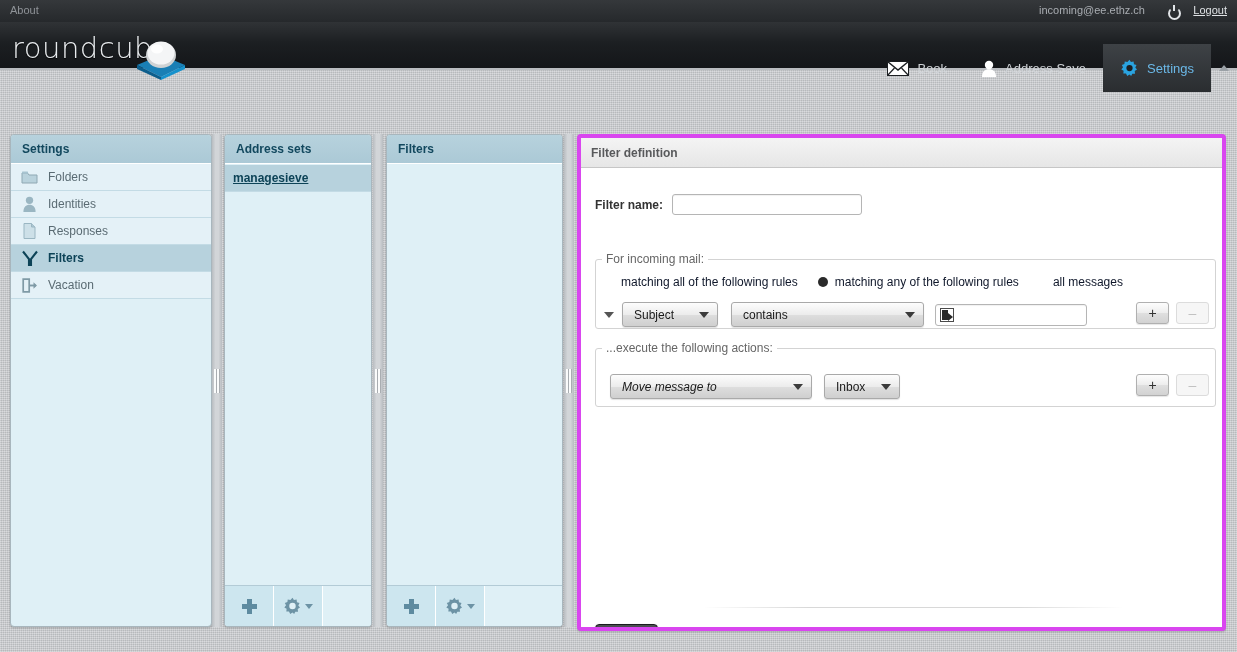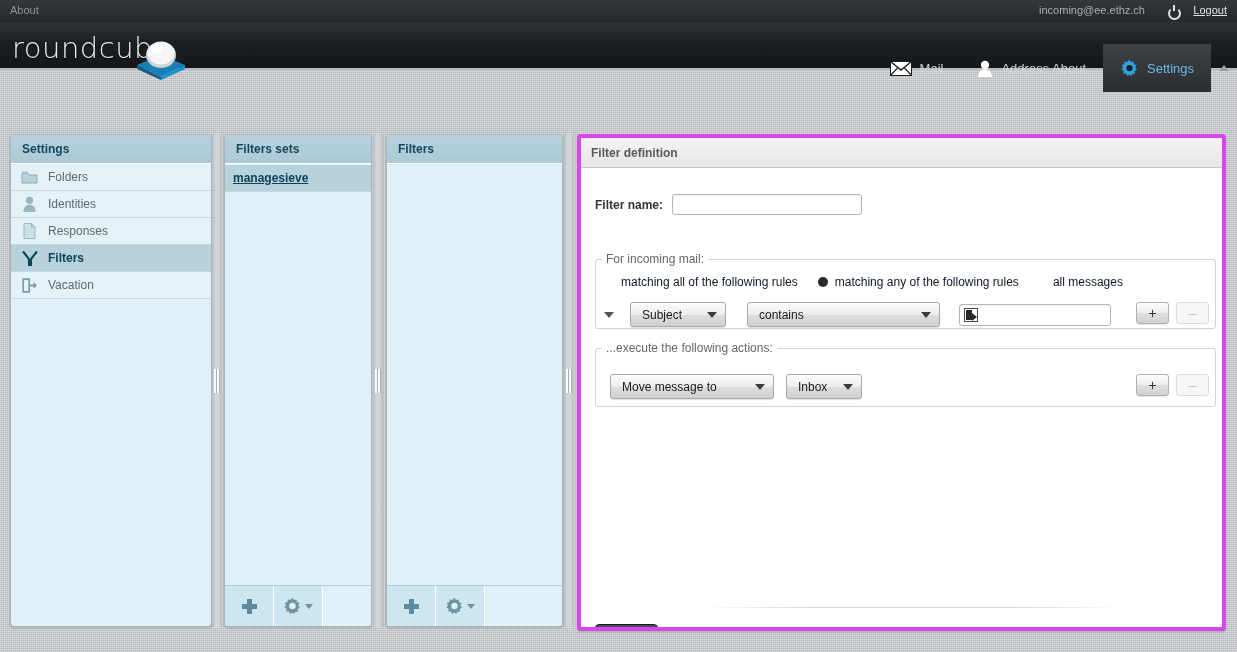--- a/index.html
+++ b/index.html
@@ -191,21 +191,21 @@
   #grp-acts   { left: 14px; top: 172px; width: 621px; height: 66px; }
 
   .match-row { position: absolute; left: 18px; top: 9px; display: flex; align-items: center; font-size: 12px; color: #0f172a; }
   .match-opt { display: flex; align-items: center; gap: 7px; }
   .radio-hidden { width: 0px; height: 12px; }
   .radio-dot {
     width: 10px; height: 10px; border-radius: 50%; background: #2a2a2a; display: inline-block; flex: none;
   }
   .gap1 { width: 20px; } .gap2 { width: 27px; }
 
-  .rule-row { position: absolute; left: 8px; top: 36px; display: flex; align-items: center; gap: 8px; width: 605px; }
+  .rule-row { position: absolute; left: 8px; top: 36px; display: flex; align-items: center; gap: 0; width: 605px; }
   .tri-ico {
     width: 0; height: 0; border-left: 5px solid transparent; border-right: 5px solid transparent;
     border-top: 6px solid #555; margin-right: 8px; flex: none;
   }
 
   .sel-btn {
     position: relative; display: inline-flex; align-items: center;
     height: 25px; border: 1px solid #a9a9a9; border-radius: 3px;
     background: linear-gradient(to bottom, #fdfdfd 0%, #ececec 50%, #dedede 51%, #cfcfcf 100%);
     font-size: 12px; color: #1a1a1a; padding: 0 26px 0 11px;
@@ -216,21 +216,21 @@
     position: absolute; right: 9px; top: 50%; margin-top: -3px;
     width: 9px; height: 6px;
   }
   .sel-btn .chev::before {
     content:""; position:absolute; left:0; top:0;
     border-left: 5px solid transparent; border-right: 5px solid transparent;
     border-top: 6px solid #3b3b3b;
   }
   #sel-header  { width: 96px; }
   #sel-op      { width: 193px; margin-left: 13px; }
-  #sel-action  { width: 164px; }
+  #sel-action  { width: 202px; font-style: italic; }
   #sel-folder  { width: 76px; margin-left: 12px; }
 
   .val-wrap { position: relative; margin-left: 11px; flex: none; }
   #rule-value-input {
     width: 152px; height: 22px; padding-left: 22px;
   }
   .broken-img-ico {
     position: absolute; left: 5px; top: 4px;
     width: 14px; height: 14px;
     border: 1px solid #4a4a4a; background: #fff;
@@ -310,30 +310,30 @@
 
   <div id="taskbar">
     <a href="#" class="task">
       <span class="ico">
         <svg width="22" height="15" viewBox="0 0 22 15" class="ic">
           <rect x="0.5" y="0.5" width="21" height="14" fill="#ffffff" stroke="#1c1f22"></rect>
           <path d="M0.5 0.5 L11 9 L21.5 0.5" fill="none" stroke="#1c1f22" stroke-width="1.4"></path>
           <path d="M0.5 14.5 L7.5 7 M21.5 14.5 L14.5 7" fill="none" stroke="#1c1f22" stroke-width="1.2"></path>
         </svg>
       </span>
-      <span>Mail</span>
+      <span>Book</span>
     </a>
     <a href="#" class="task">
       <span class="ico">
         <svg width="16" height="17" viewBox="0 0 16 17" class="ic">
           <circle cx="8" cy="5" r="4.2" fill="#ffffff"></circle>
           <path d="M1 17 C1 11.5 4 9.3 8 9.3 C12 9.3 15 11.5 15 17 Z" fill="#ffffff"></path>
         </svg>
       </span>
-      <span>Address About</span>
+      <span>Address Save</span>
     </a>
     <a href="#" class="task selected">
       <span class="ico">
         <svg width="19" height="19" viewBox="0 0 20 20" class="ic">
           <path fill="#2aa3e0" d="M10 0.8l1.5 2.4 2.8-0.6 0.4 2.8 2.7 1-1.3 2.5 1.8 2.2-2.4 1.5 0.3 2.8-2.8 0.1-1.3 2.5L10 16.3l-2.4 1.5-1.3-2.5-2.8-0.1 0.3-2.8L1.4 11l1.8-2.2L1.9 6.3l2.7-1 0.4-2.8 2.8 0.6z"></path>
           <circle cx="10" cy="9.5" r="3.3" fill="#1c1f22"></circle>
         </svg>
       </span>
       <span>Settings</span>
     </a>
@@ -396,21 +396,21 @@
     </span>
     <span>Vacation</span>
   </div>
 </div>
 
 <div class="splitter" style="left:212px; top:134px; height:493px;">
   <div class="grip"></div>
 </div>
 
 <div class="panel" id="filtersets-panel">
-  <div class="panel-head">Filters sets</div>
+  <div class="panel-head">Address sets</div>
   <div class="panel-body">
     <div class="set-item">managesieve</div>
   </div>
   <div class="panel-foot">
     <div class="foot-btn">
       <span class="plus-ico"></span>
     </div>
     <div class="foot-btn">
       <span>
         <svg width="19" height="19" viewBox="0 0 20 20" class="ic">

